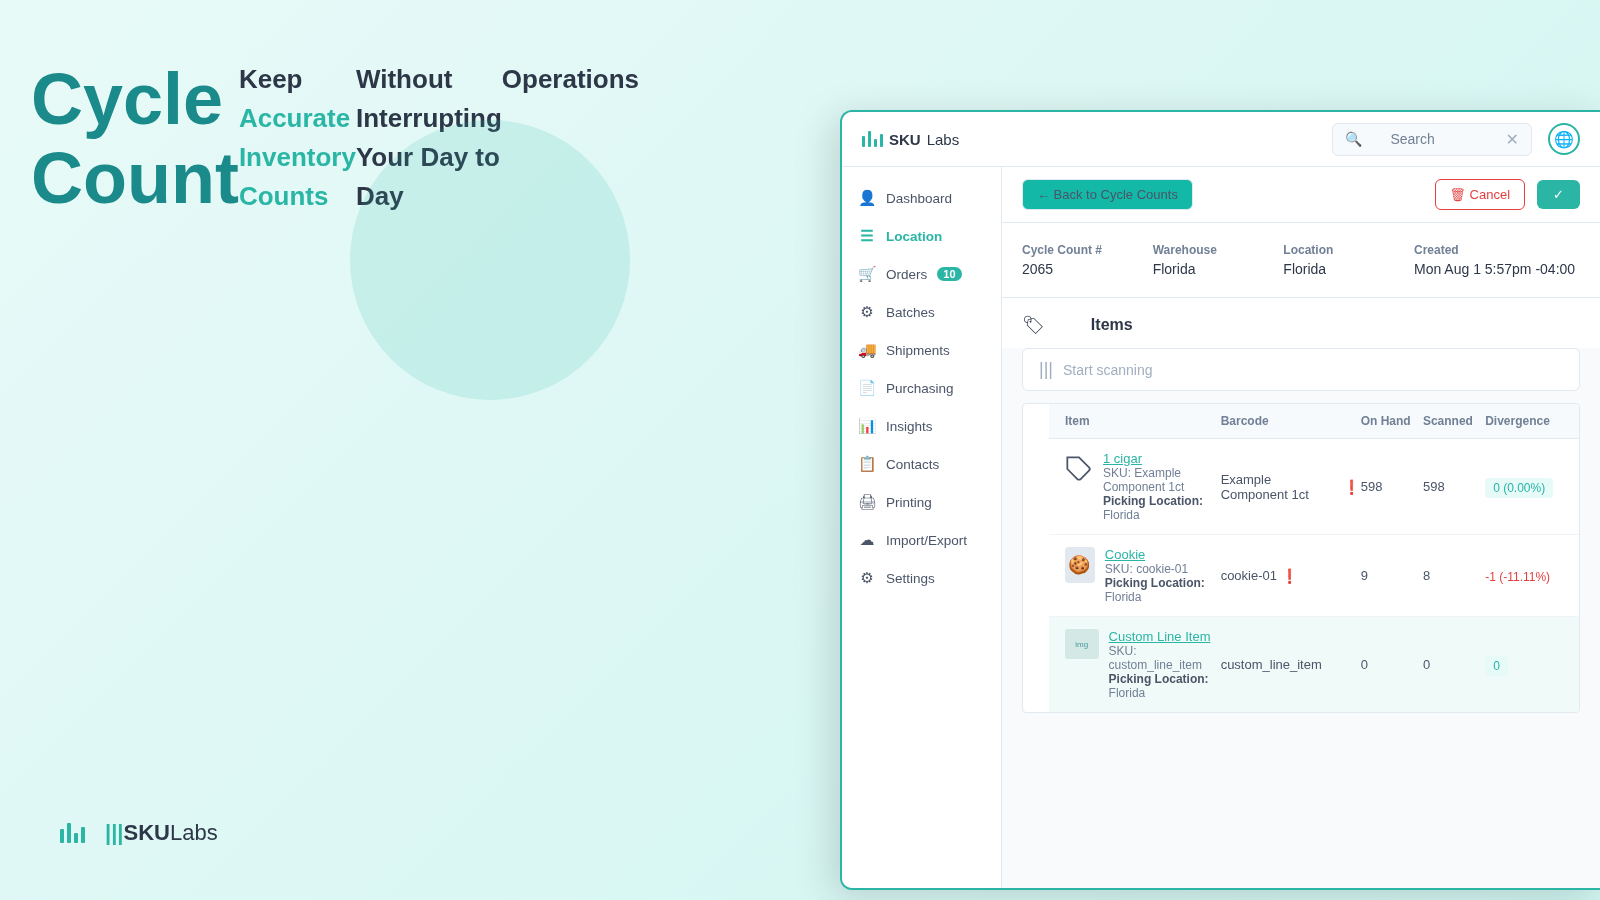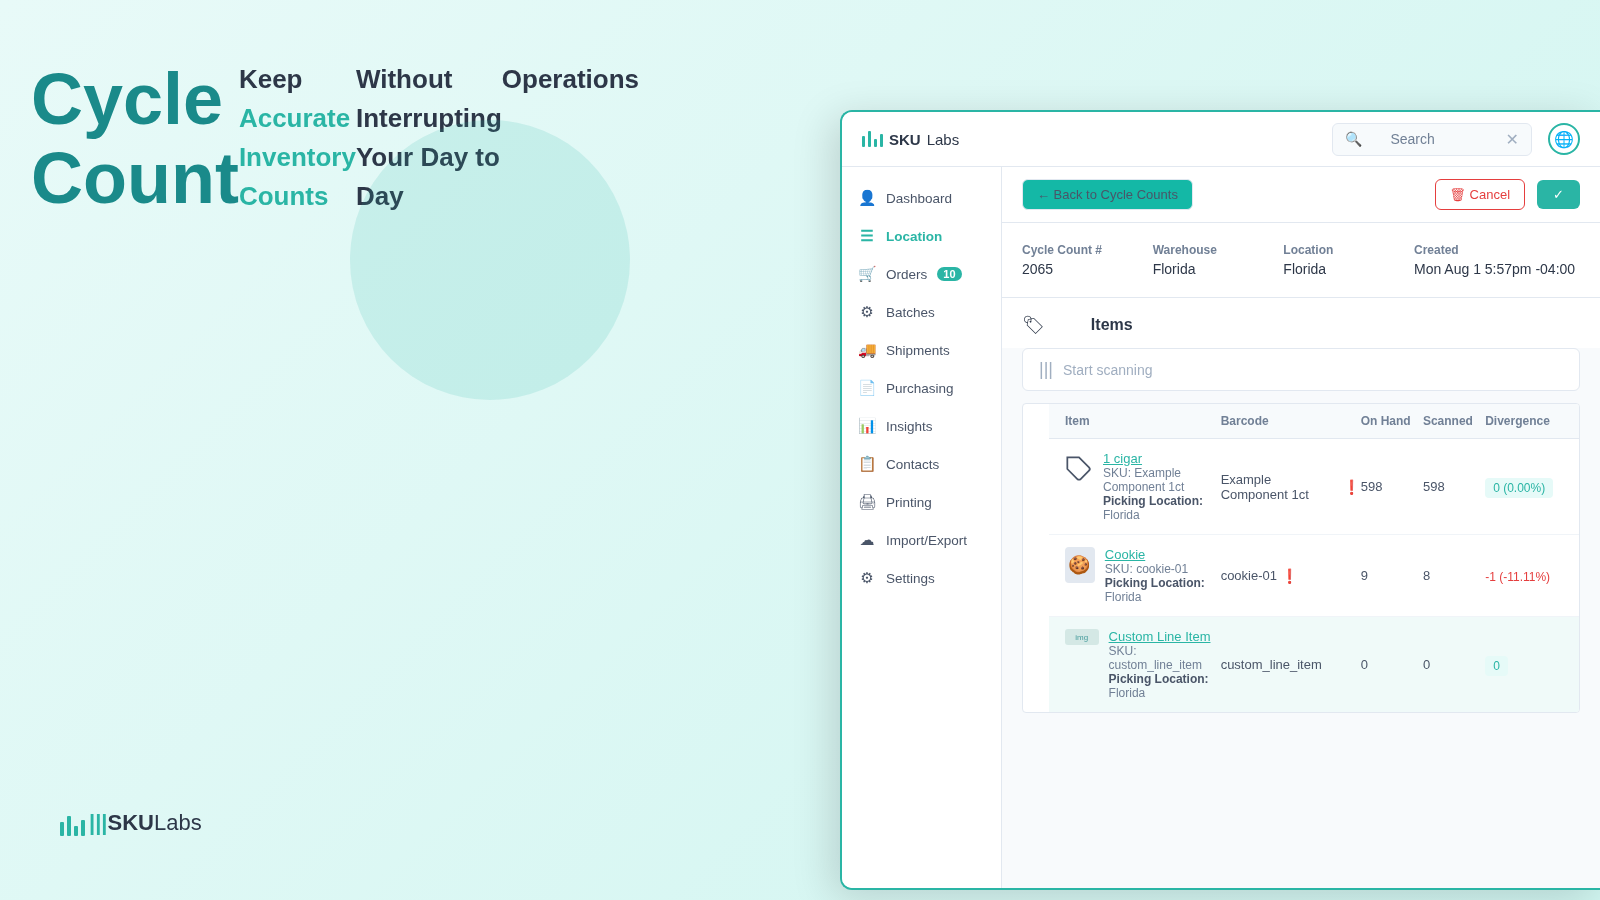--- a/index.html
+++ b/index.html
@@ -40,24 +40,25 @@
       line-height: 1.5;
       margin-bottom: 10px;
     }
 
     .marketing-subtitle .highlight {
       color: #2ab5a5;
     }
 
     .marketing-logo {
       position: absolute;
-      bottom: 64px;
+      bottom: 54px;
       left: 60px;
       display: flex;
-      gap: 4px;
+      align-items: center;
+      gap: 20px;
     }
 
     .logo-bars {
       display: flex;
       align-items: flex-end;
       gap: 3px;
     }
     .logo-bar {
       background: #2ab5a5;
       border-radius: 1px;
@@ -741,21 +742,21 @@
             </div>
             <div class="num-cell">9</div>
             <div class="num-cell">8</div>
             <div>
               <span class="divergence-neg">-1 (-11.11%)</span>
             </div>
           </div>
 
           <div class="table-row row-bg-light">
             <div class="item-cell item-with-thumb">
-              <div class="custom-thumb" style="font-size:8px;width:42px;height:16px;background:#d4e8e5;border-radius:3px;display:flex;align-items:center;justify-content:center;color:#4a9e9e">img</div>
+              <div class="custom-thumb" style="font-size:8px;width:42px;height:30px;background:#d4e8e5;border-radius:3px;display:flex;align-items:center;justify-content:center;color:#4a9e9e">img</div>
               <div>
                 <div class="item-name-link">Custom Line Item</div>
                 <div class="item-sku">SKU: <span>custom_line_item</span></div>
                 <div class="item-location"><strong>Picking Location:</strong> <span>Florida</span></div>
               </div>
             </div>
             <div class="barcode-cell">
               <span>custom_line_item</span>
             </div>
             <div class="num-cell">0</div>

